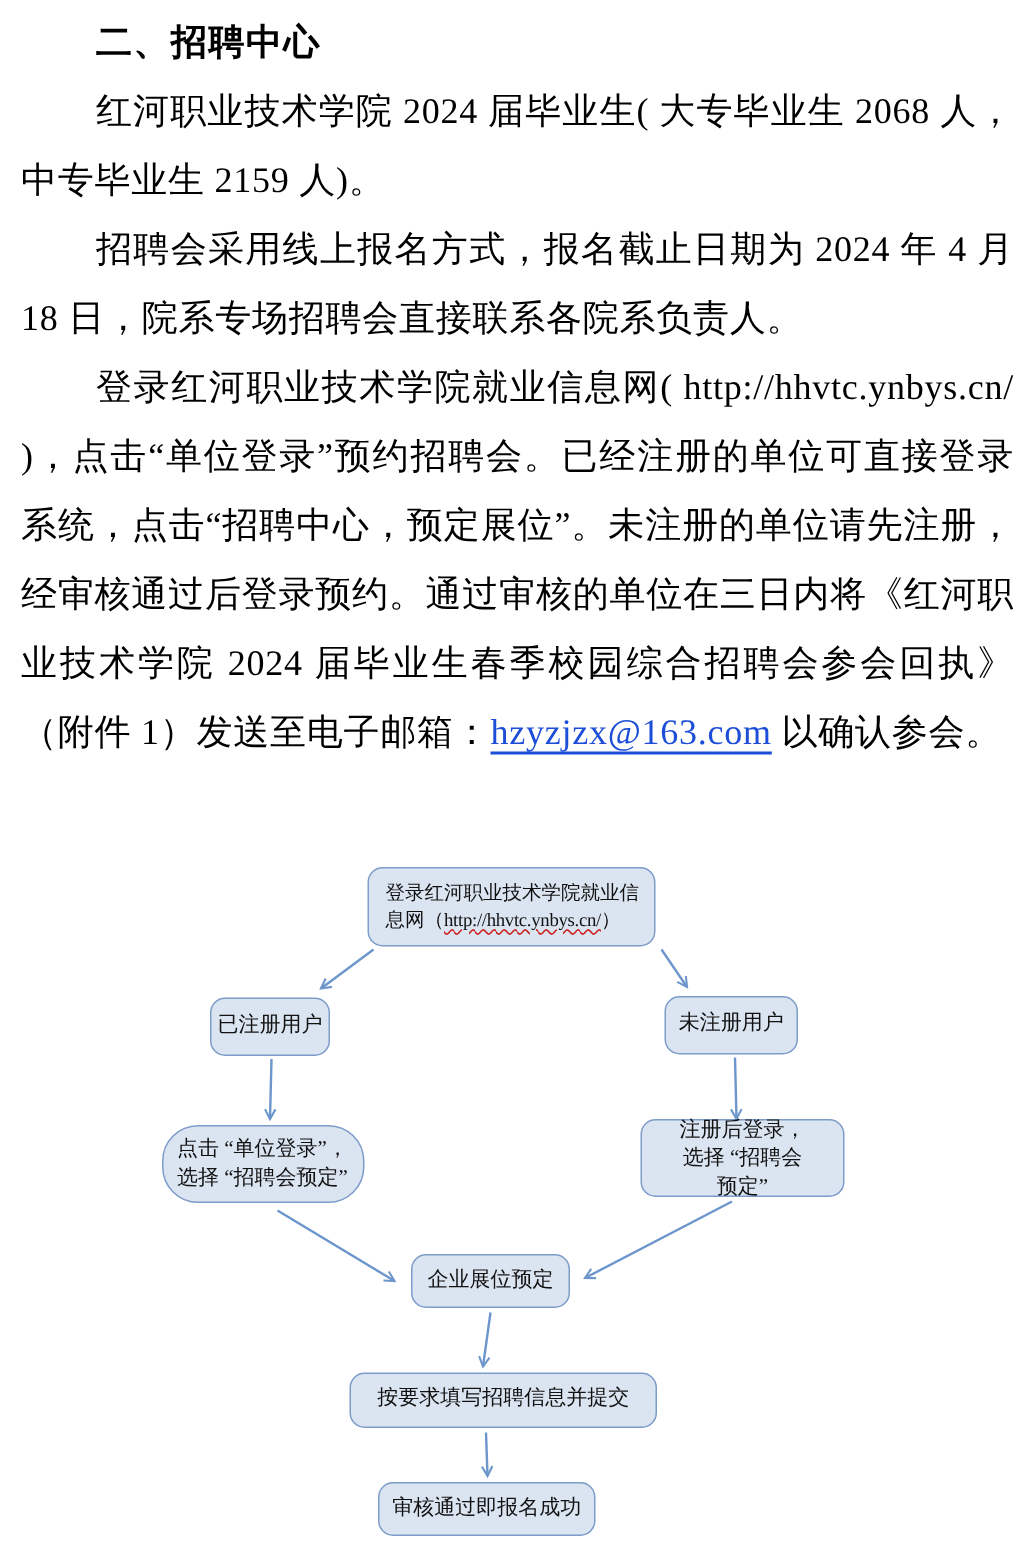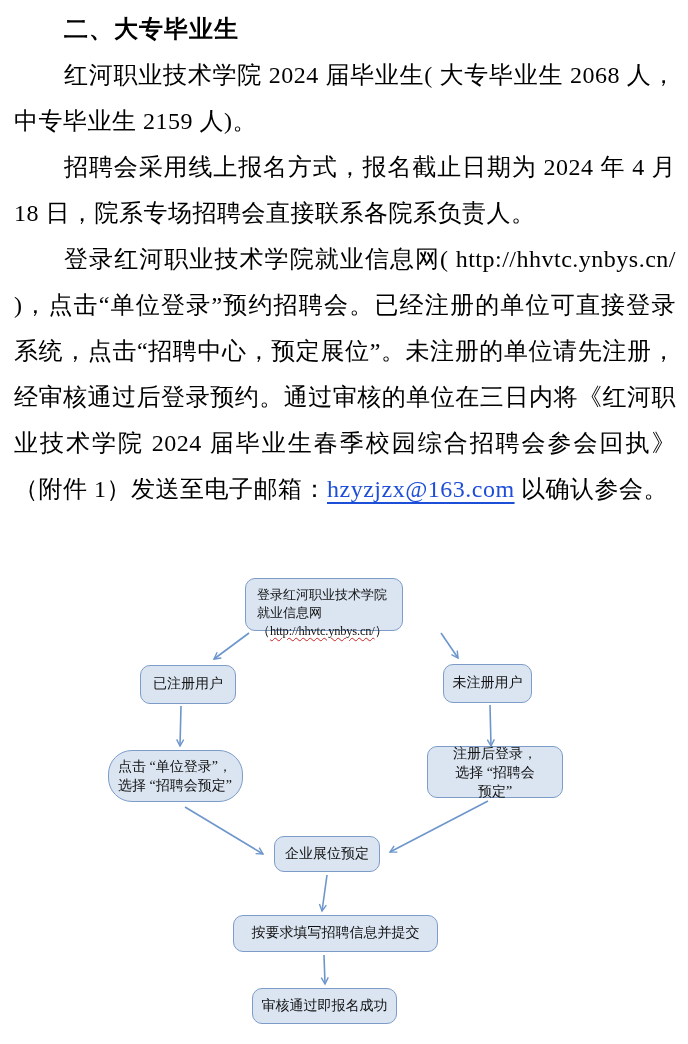--- a/index.html
+++ b/index.html
@@ -41,48 +41,48 @@
   .fnode{
     position:absolute;box-sizing:border-box;
     background:var(--box-fill);
     border:1.5px solid var(--box-border);
     border-radius:10px;
     font-size:14px;line-height:1.35;color:#111;
     display:flex;align-items:center;justify-content:center;
     text-align:center;
   }
   .fnode.top-box{
-    left:245px;top:20px;width:158px;height:53px;
+    left:245px;top:20px;width:192px;height:53px;
     display:block;text-align:left;padding:7px 8px 0 11px;
     font-size:13px;line-height:18px;
   }
   .url-text{
     font-size:12.5px;letter-spacing:-0.2px;
     text-decoration:underline wavy var(--url-wave);
     text-decoration-thickness:1px;text-underline-offset:2px;
   }
-  .fnode.reg-box{left:140px;top:107px;width:96px;height:39px;}
+  .fnode.reg-box{left:140px;top:107px;width:80px;height:39px;}
   .fnode.unreg-box{left:443px;top:106px;width:89px;height:39px;}
   .fnode.click-box{
     left:108px;top:192px;width:135px;height:52px;
     display:block;text-align:left;padding:6px 0 0 9px;line-height:19px;border-radius:24px;
   }
   .fnode.register-box{
     left:427px;top:188px;width:136px;height:52px;
     padding:2px 22px;line-height:19px;
   }
   .fnode.booth-box{left:274px;top:278px;width:106px;height:36px;}
   .fnode.fill-box{left:233px;top:357px;width:205px;height:37px;}
   .fnode.done-box{left:252px;top:430px;width:145px;height:36px;}
 </style>
 </head>
 <body>
 
 <div class="doc">
-  <h2 class="doc-heading">二、大专毕业生</h2>
+  <h2 class="doc-heading">二、招聘中心</h2>
   <p class="doc-para">红河职业技术学院 2024 届毕业生( 大专毕业生 2068 人，中专毕业生 2159 人)。</p>
   <p class="doc-para">招聘会采用线上报名方式，报名截止日期为 2024 年 4 月 18 日，院系专场招聘会直接联系各院系负责人。</p>
   <p class="doc-para"><span>登录红河职业技术学院就业信息网( http://hhvtc.ynbys.cn/ )，点击“单位登录”预约招聘会。已经注册的单位可直接登录系统，点击“招聘中心，预定展位”。未注册的单位请先注册，经审核通过后登录预约。通过审核的单位在三日内将《红河职业技术学院 2024 届毕业生春季校园综合招聘会参会回执》（附件 1）发送至电子邮箱：</span><span class="email-link">hzyzjzx@163.com</span><span> 以确认参会。</span></p>
 </div>
 
 <div class="flowchart">
   <svg width="688" height="486" viewBox="0 0 688 486">
     <defs>
       <marker id="ah" markerUnits="userSpaceOnUse" markerWidth="11" markerHeight="11" refX="8" refY="5" orient="auto">
         <path class="arrow-head" d="M1.5,1.5 L8,5 L1.5,8.5"></path>

